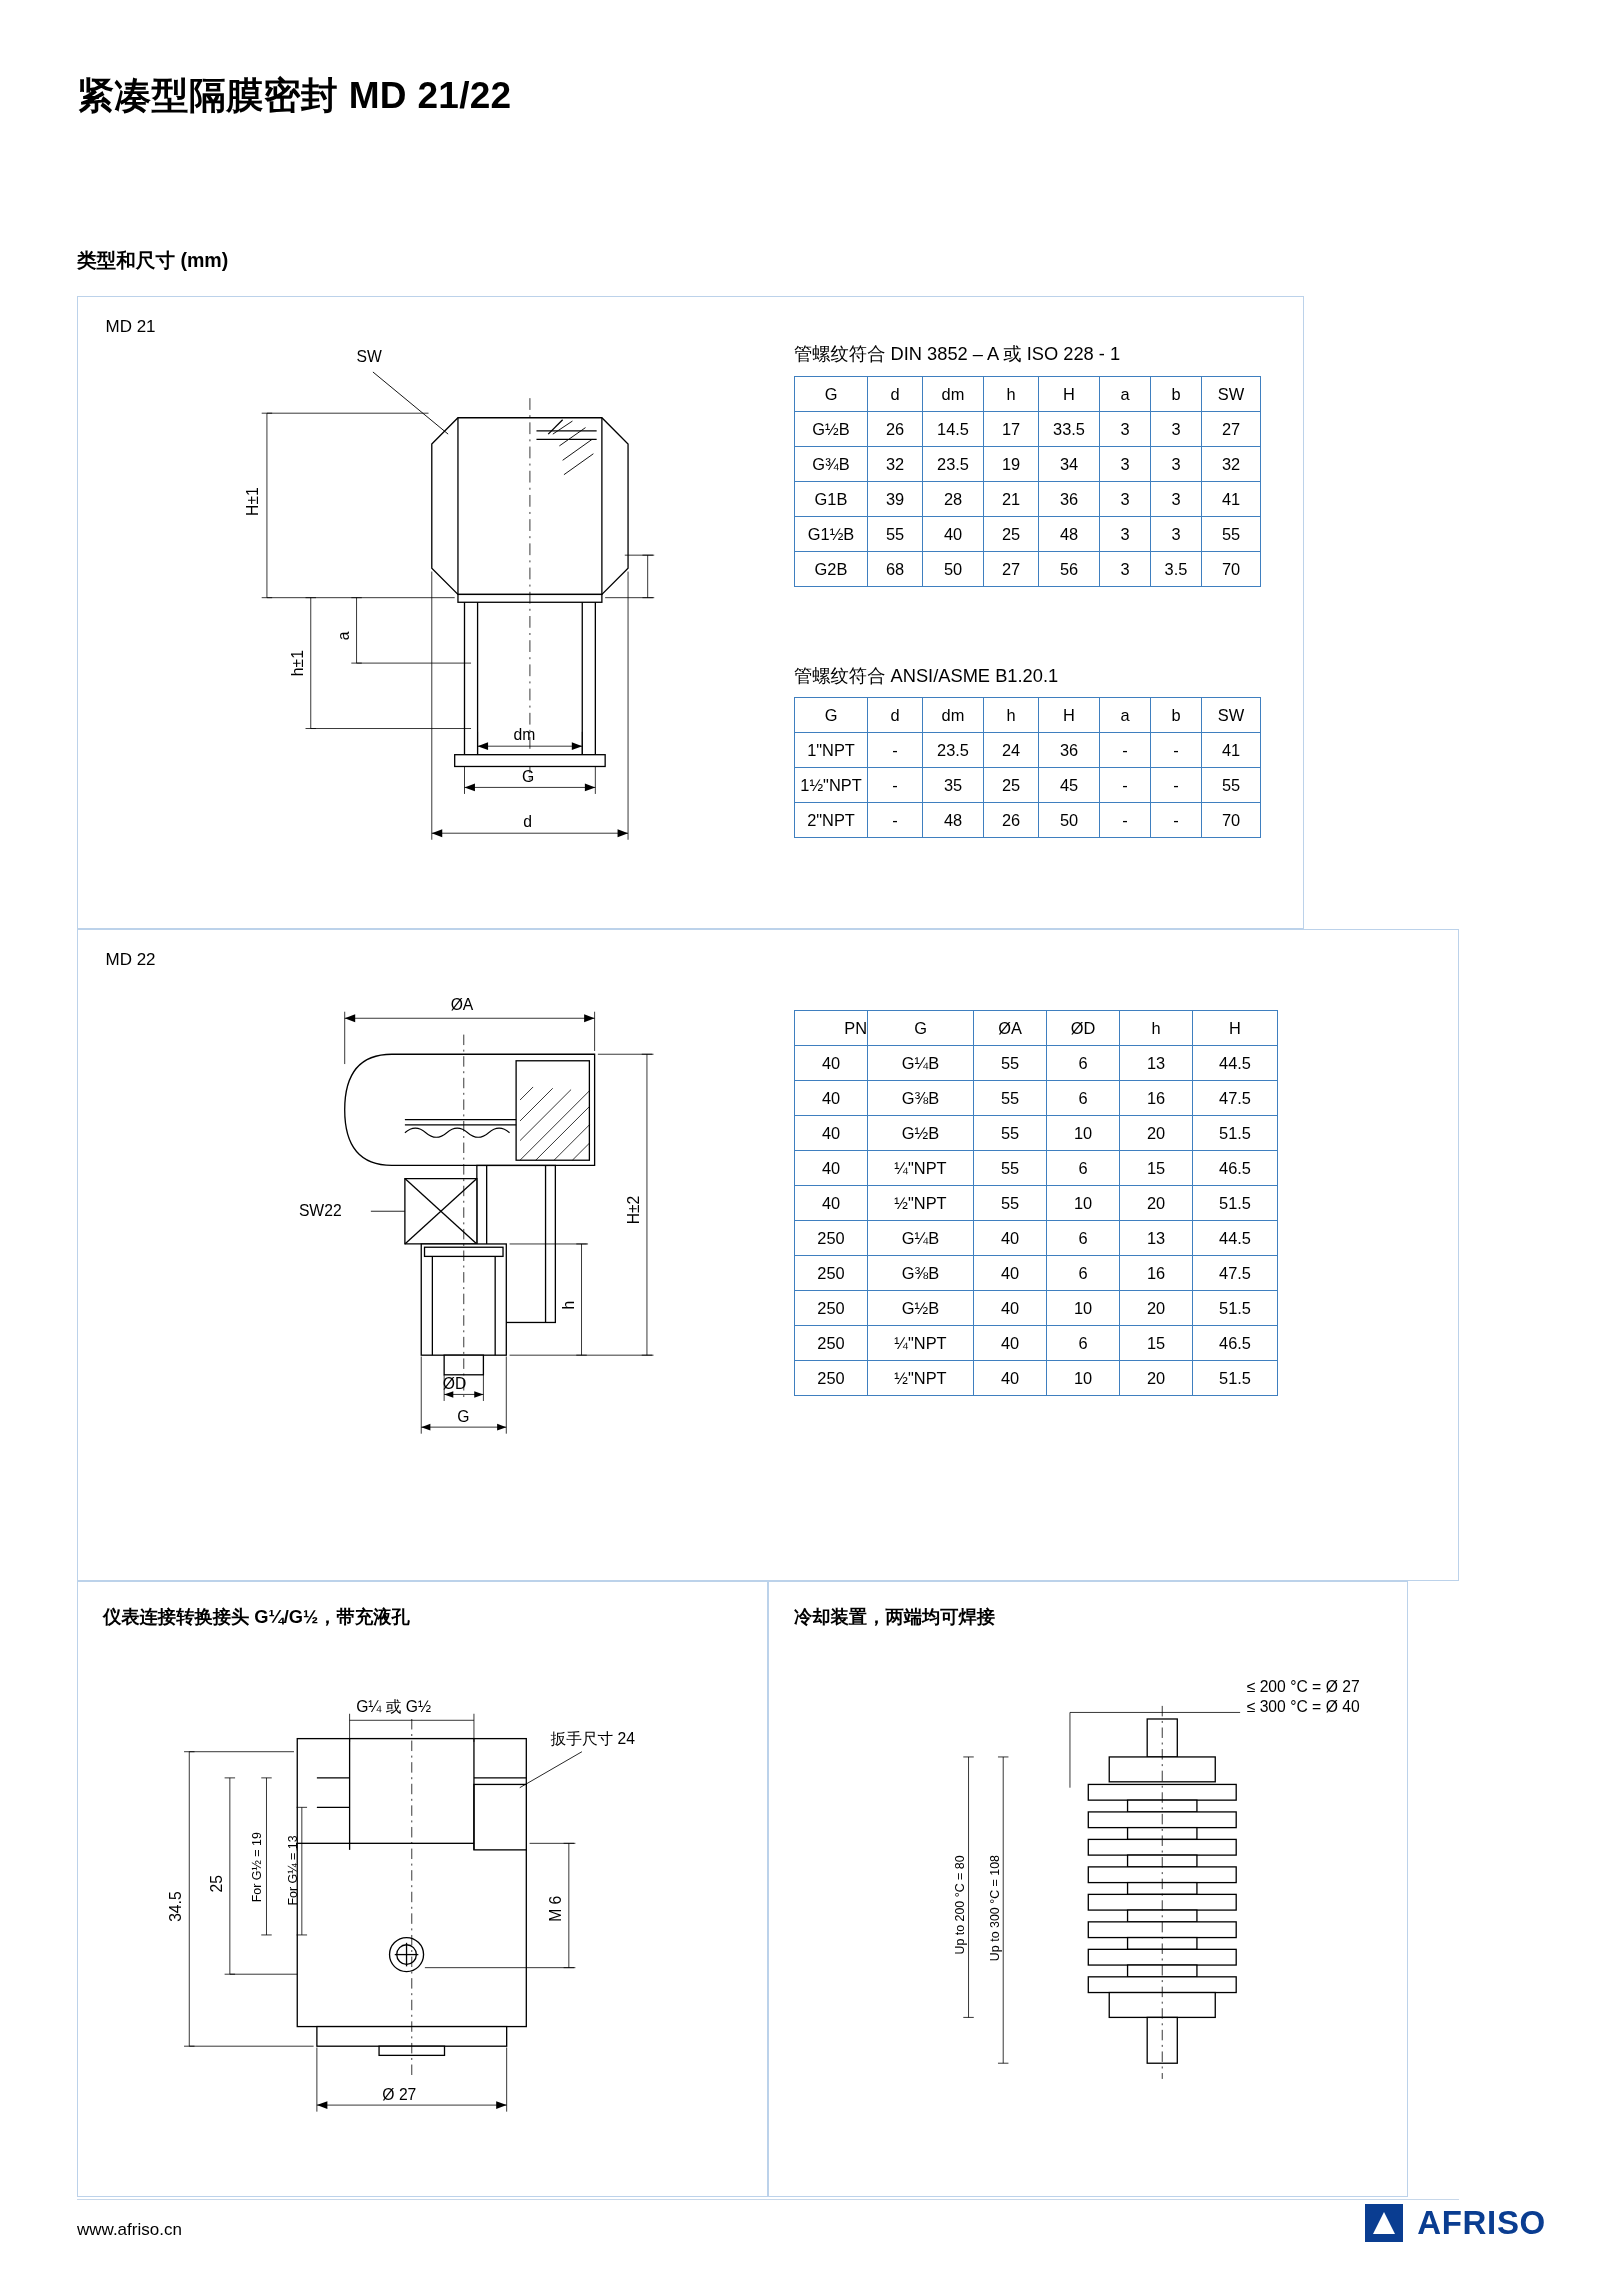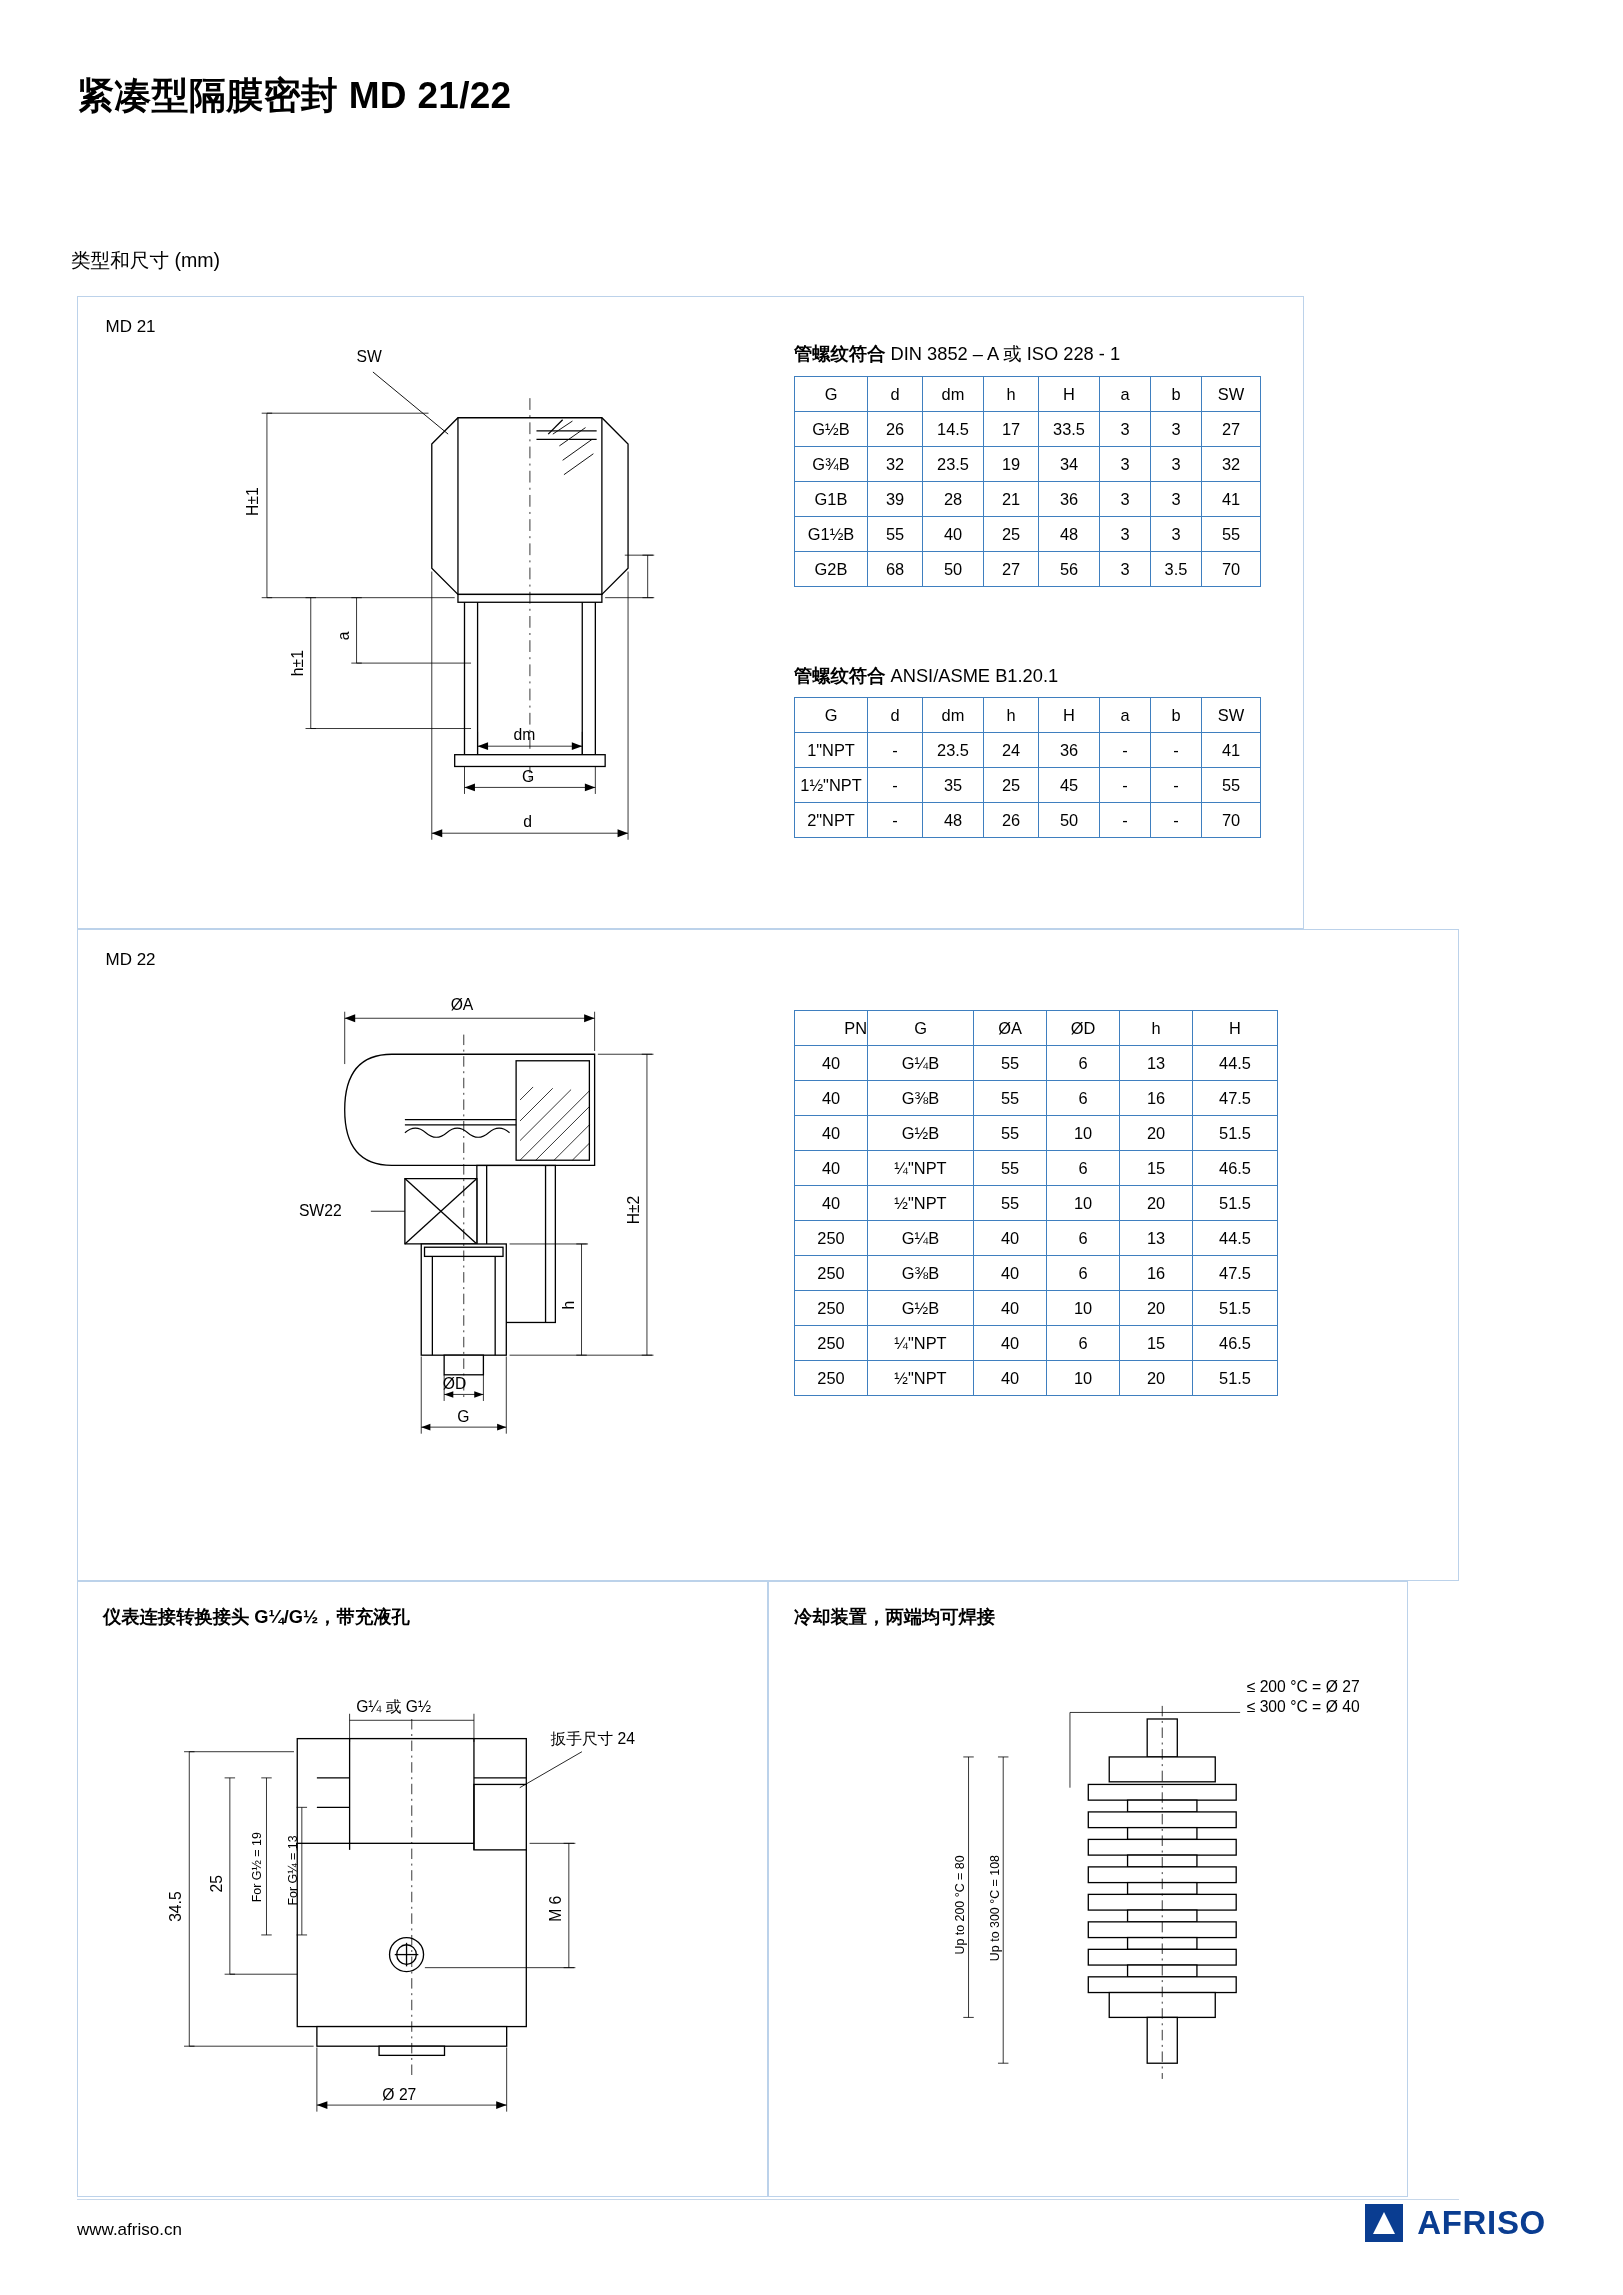--- a/index.html
+++ b/index.html
@@ -25,24 +25,24 @@
   .page-title {
     position: absolute;
     left: 77px;
     top: 71px;
     font-size: 37px;
     font-weight: bold;
     letter-spacing: 0.3px;
   }
   .section-title {
     position: absolute;
-    left: 71px;
+    left: 77px;
     top: 247px;
     font-size: 19.6px;
-    font-weight: normal;
+    font-weight: bold;
   }
   
   .panel {
     position: absolute;
     border: 1.3px solid #bcd2ea;
     box-sizing: border-box;
     background: #ffffff;
   }
   #panel-md21 { left: 77px; top: 296px; width: 1227px; height: 633px; }
   #panel-md22 { left: 77px; top: 929px; width: 1382px; height: 652px; }
@@ -72,21 +72,21 @@
     height: 34px;
     font-weight: normal;
     color: #000;
     background: #ffffff;
   }
   table.dim th { font-weight: normal; }
   .tbl-caption {
     position: absolute;
     font-size: 18.3px;
   }
-  .tbl-caption b { font-weight: bold; }
+  .tbl-caption b { font-weight: normal; }
 
   
   .drawing { position: absolute; }
   svg { display: block; }
   .dimtext {
     font-family: "Liberation Sans", sans-serif;
     font-size: 24px;
     fill: #000;
   }
   .dimtext-sm {

